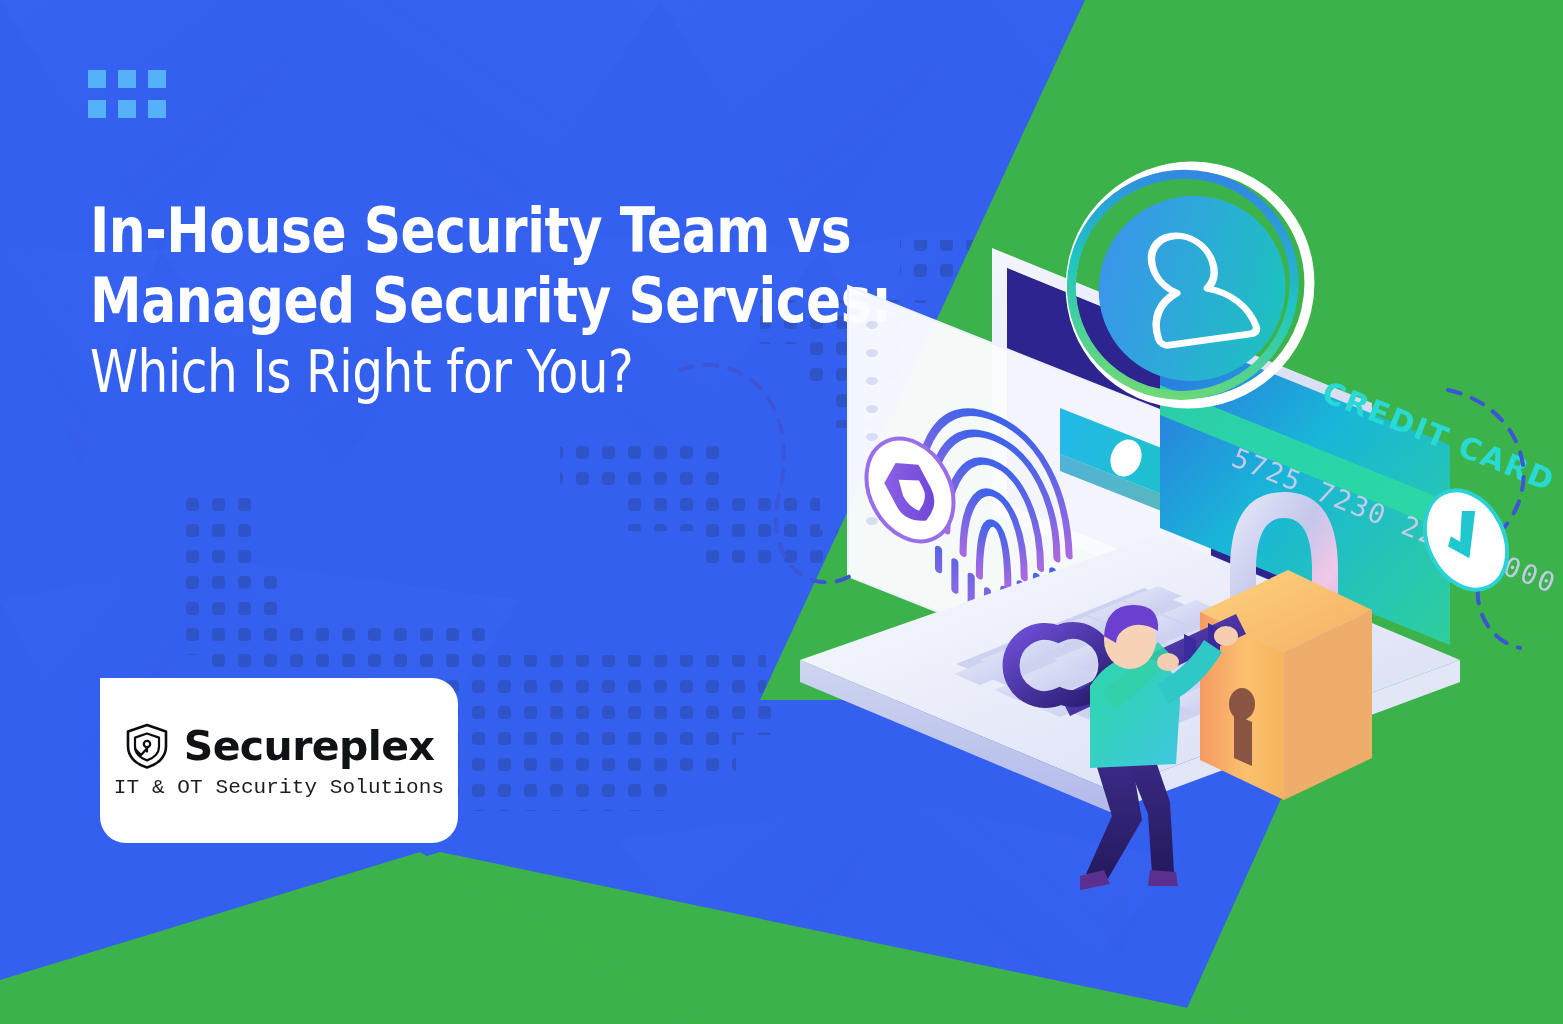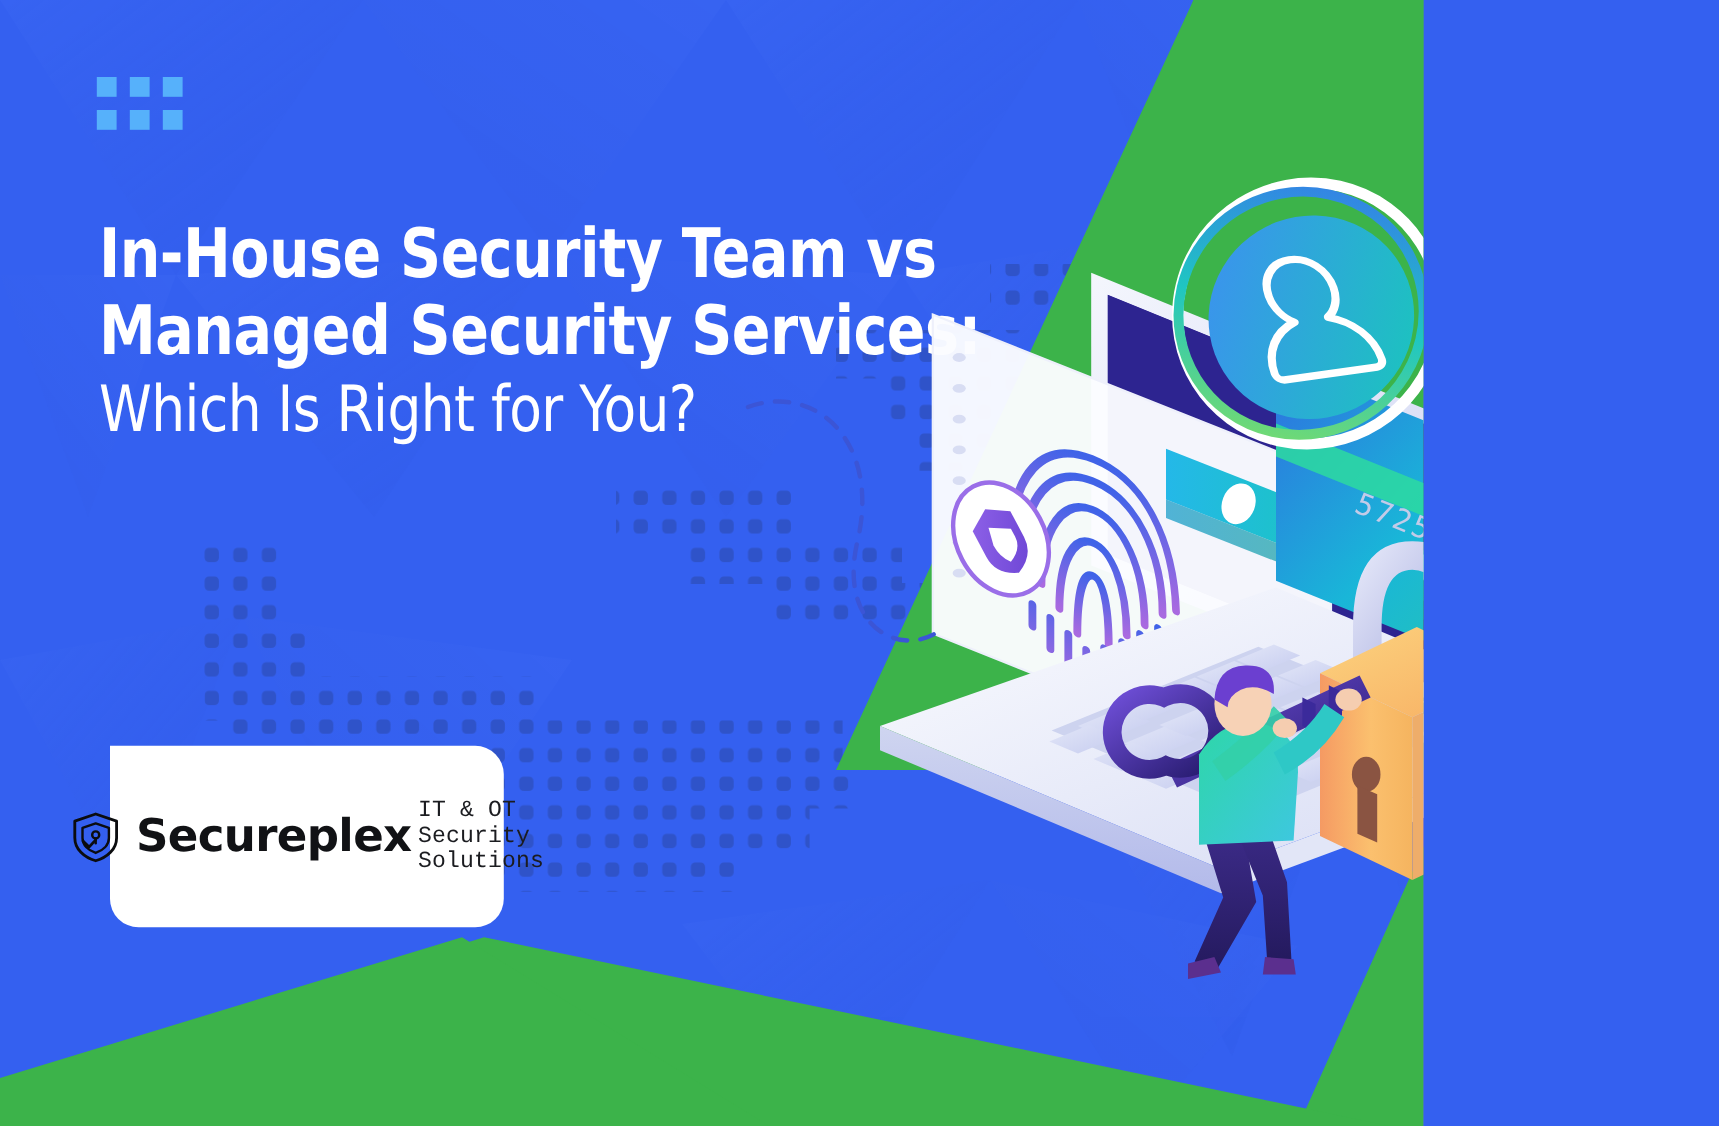--- a/index.html
+++ b/index.html
@@ -5,21 +5,21 @@
 <style>
   * { margin:0; padding:0; box-sizing:border-box; }
   html, body {
     width:1563px; height:1024px;
     overflow:hidden;
     background:#3460f0;
     font-family:"Liberation Sans", sans-serif;
   }
   #stage {
     position:relative;
-    width:1294px; height:1024px;
+    width:1563px; height:1024px;
     overflow:hidden;
     background:#8b5cf6;
   }
 
   
   .bg-svg { position:absolute; inset:0; width:1563px; height:1024px; }
 
   
   #dots-icon {
     position:absolute; left:88px; top:70px;
@@ -55,21 +55,21 @@
     transform:scaleX(0.93);
     transform-origin:left center;
   }
 
   
   #logo-card {
     position:absolute; left:100px; top:678px;
     width:358px; height:165px;
     background:#ffffff;
     border-radius:0 26px 26px 26px;
-    display:flex; 
+    display:flex; flex-direction:column;
     align-items:center; justify-content:center;
     gap:6px;
   }
   #logo-card .lockup { display:flex; align-items:center; gap:14px; }
   #logo-card .shield-wrap { width:46px; height:48px; display:block; }
   #logo-card .brand {
     font-family:"DejaVu Sans","Liberation Sans", sans-serif;
     font-size:41px; font-weight:700; color:#111215;
     letter-spacing:-0.6px; line-height:1;
   }

